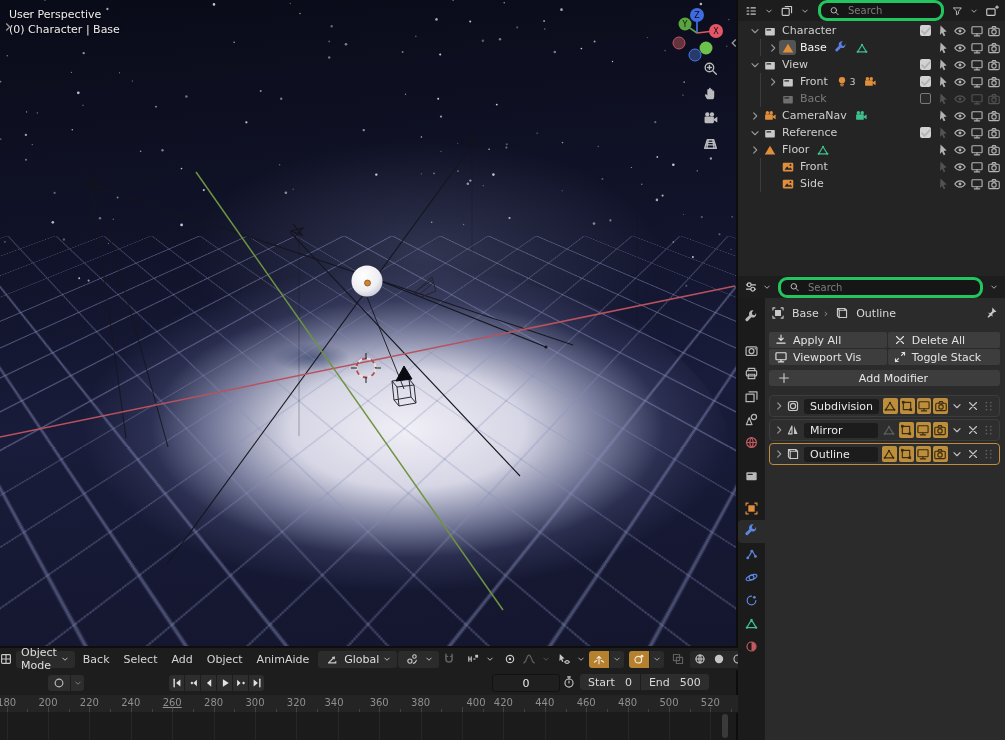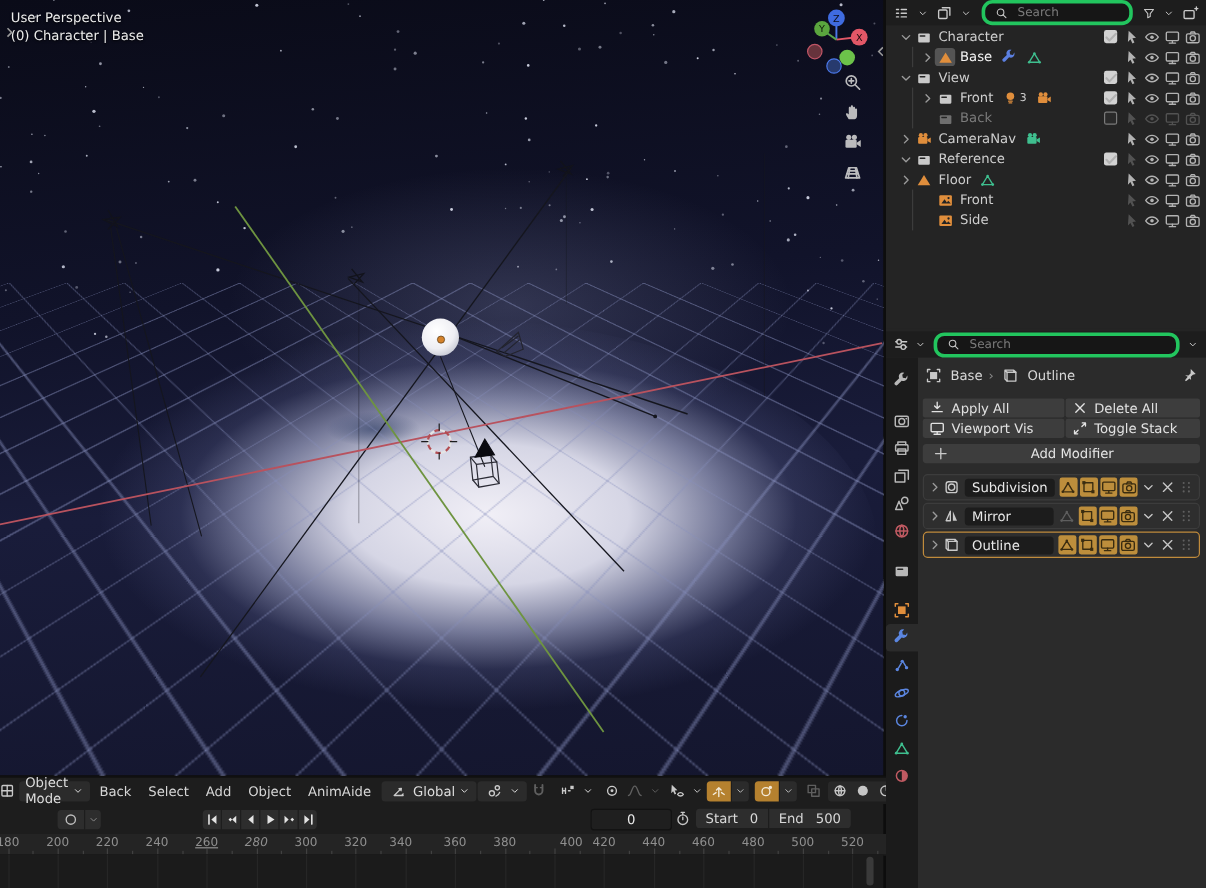--- a/index.html
+++ b/index.html
@@ -572,21 +572,21 @@
           <span>500</span>
         </span>
       </span>
     </div>
     <div id="tl-ruler">
         <span class="rlabel" style="left: 6.6px;">180</span>
         <span class="rlabel" style="left: 48px;">200</span>
         <span class="rlabel" style="left: 89.4px;">220</span>
         <span class="rlabel" style="left: 130.8px;">240</span>
         <span class="rlabel" style="left: 172.2px; text-decoration: underline;">260</span>
-        <span class="rlabel" style="left: 213.6px; font-style: italic;">280</span>
+        <span class="rlabel" style="left: 213.6px;">280</span>
         <span class="rlabel" style="left: 255px;">300</span>
         <span class="rlabel" style="left: 296.4px;">320</span>
         <span class="rlabel" style="left: 334px;">340</span>
         <span class="rlabel" style="left: 379.2px;">360</span>
         <span class="rlabel" style="left: 420.6px;">380</span>
         <span class="rlabel" style="left: 476px;">400</span>
         <span class="rlabel" style="left: 503.4px;">420</span>
         <span class="rlabel" style="left: 544.8px;">440</span>
         <span class="rlabel" style="left: 586.2px;">460</span>
         <span class="rlabel" style="left: 627.6px;">480</span>

